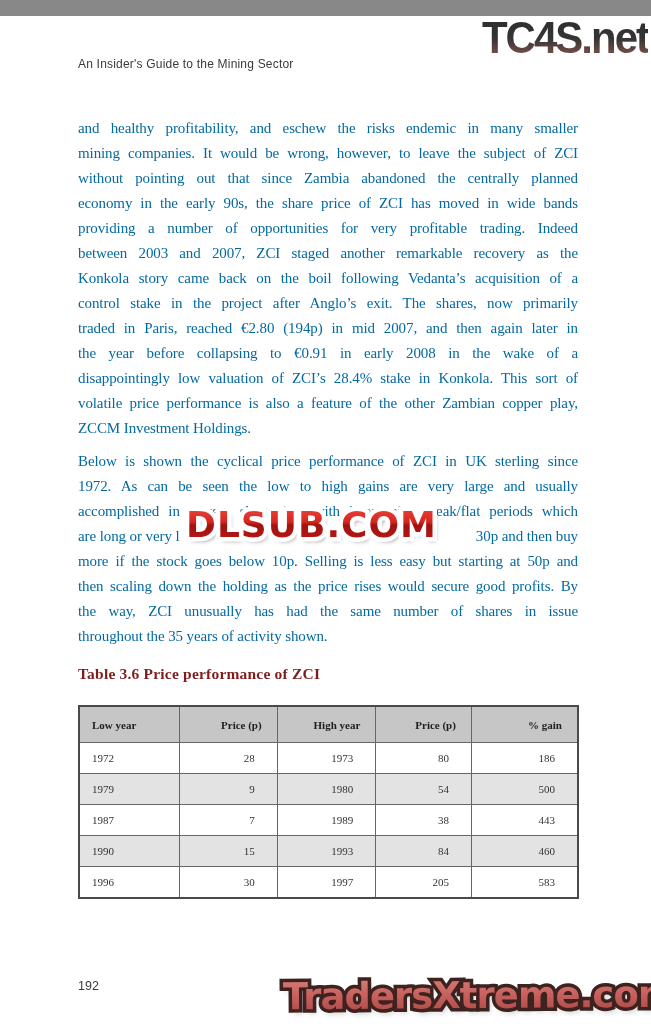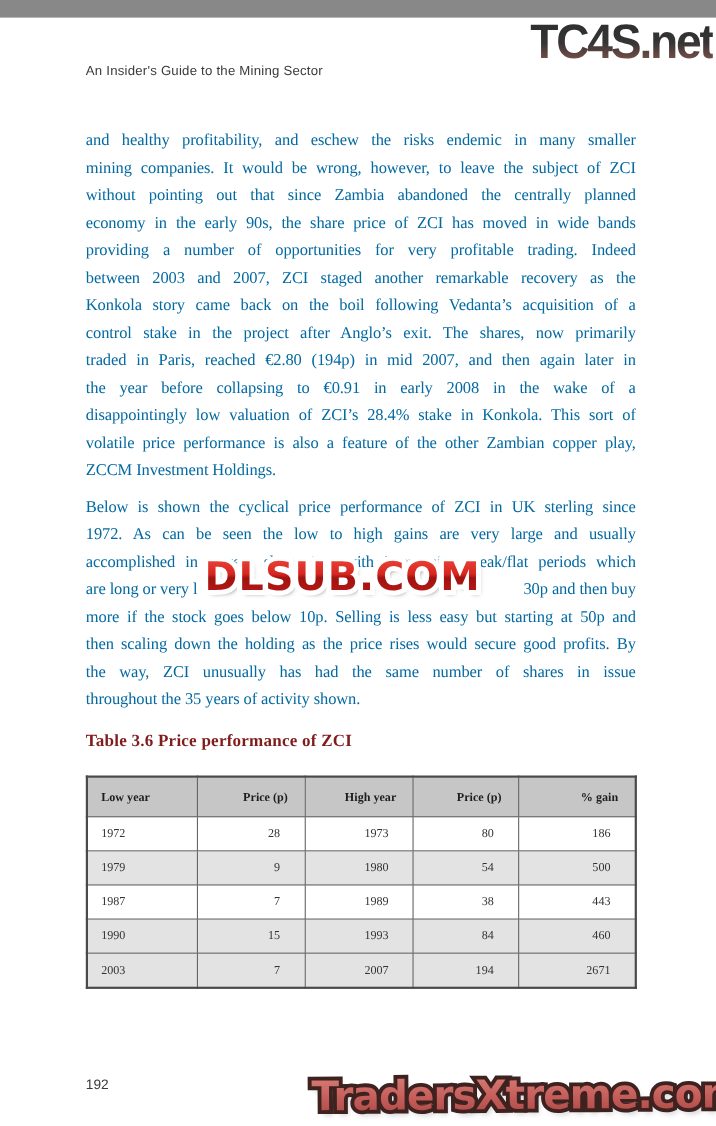--- a/index.html
+++ b/index.html
@@ -195,26 +195,26 @@
         <td class="ar">38</td>
         <td class="ar">443</td>
       </tr>
       <tr class="alt">
         <td class="al">1990</td>
         <td class="ar">15</td>
         <td class="ar">1993</td>
         <td class="ar">84</td>
         <td class="ar">460</td>
       </tr>
-      <tr class="alt">
-        <td class="al">2003</td>
-        <td class="ar">7</td>
-        <td class="ar">2007</td>
-        <td class="ar">194</td>
-        <td class="ar">2671</td>
+      <tr>
+        <td class="al">1996</td>
+        <td class="ar">30</td>
+        <td class="ar">1997</td>
+        <td class="ar">205</td>
+        <td class="ar">583</td>
       </tr>
     </tbody>
   </table>
 
   <div class="page-number">192</div>
 
   <div class="traders">
     <span class="back" aria-hidden="true">TradersXtreme.com</span>
     <span class="front">TradersXtreme.com</span>
   </div>

